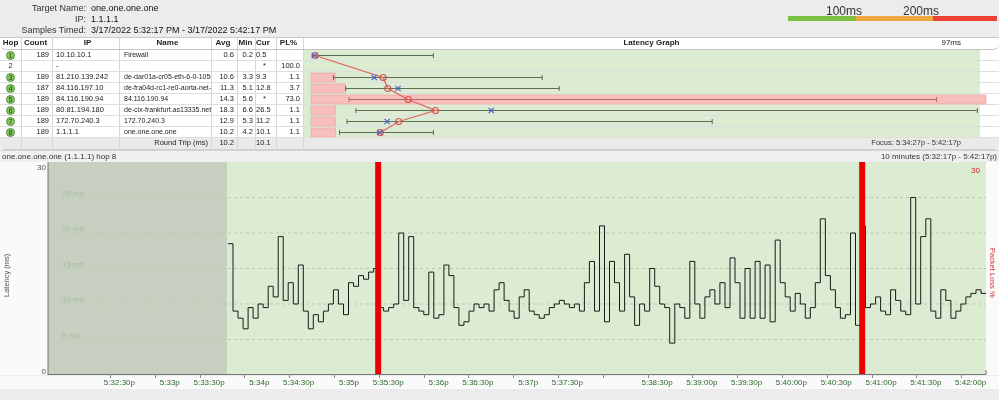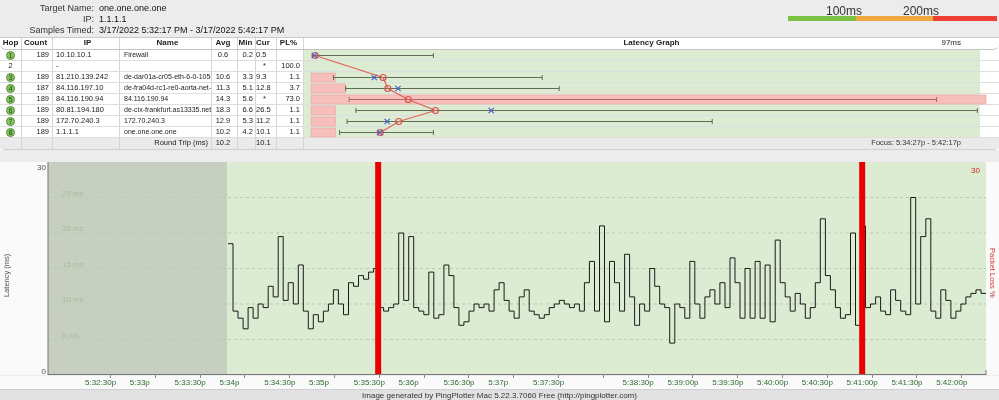--- a/index.html
+++ b/index.html
@@ -2,37 +2,37 @@
 <html><head>
 <meta charset="utf-8">
 <style>
   * { margin:0; padding:0; box-sizing:border-box; }
   html,body { background:#ececec; }
   body { font-family:"Liberation Sans", sans-serif; color:#222; }
   #app { position:relative; width:999px; height:400px; background:#ececec; overflow:hidden; }
 
   
   #hdr { position:absolute; top:0; left:0; width:999px; height:38px; background:#ececec; border-bottom:1px solid #c9c9c9; }
-  .hline { position:absolute; left:0; width:400px; height:11px; font-size:9px; line-height:11px; display:flex;padding-left:8px; }
+  .hline { position:absolute; left:0; width:400px; height:11px; font-size:9px; line-height:11px; display:flex; }
   .hlabel { width:86px; text-align:right; color:#333; }
   .hval { margin-left:5px; color:#111; }
   #legend { position:absolute; top:4px; left:788px; width:209px; height:20px; }
   .leg-lab { position:absolute; top:0; font-size:12px; color:#333; }
   #leg-bar { position:absolute; top:12px; left:0; width:209px; height:5px; display:flex; }
   #leg-bar span { height:5px; display:block; }
 
   
   #tbl { position:absolute; top:38px; left:0; width:999px; background:#fff; }
   .trow { display:flex; height:11px; border-bottom:1px solid #dedede; background:#fff; }
   #thead .cell { font-weight:bold; font-size:8px; text-align:center; }
   #thead { height:12px; border-bottom:1px solid #c4c4c4;border-radius:6px; }
   .cell { height:100%; border-right:1px solid #d6d6d6; font-size:7.5px; line-height:10px; overflow:hidden; white-space:nowrap; }
   .c-hop{width:22px; text-align:center;} .c-count{width:31px; text-align:right; padding-right:3px;}
   .c-ip{width:67px; padding-left:3px;} .c-name{width:92px; padding-left:4px; font-size:7px;}
-  .c-avg{width:26px; text-align:center; padding-right:3px;} .c-min{width:18px; text-align:right; padding-right:2px;}
+  .c-avg{width:26px; text-align:right; padding-right:3px;} .c-min{width:18px; text-align:right; padding-right:2px;}
   .c-cur{width:21px; text-align:right; padding-right:10px;} .c-pl{width:27px; text-align:right; padding-right:3px;}
   .c-graph{width:695px; border-right:none; position:relative;}
   .hopbadge { display:inline-block; width:9px; height:9px; margin-top:1px; border-radius:50%;
               background:#84c361; border:1px solid #57933c; color:#1e3a12; font-size:6.5px; line-height:7.5px; text-align:center; }
   #graph-head { position:relative; }
   #lg-title { display:block; text-align:center; }
   #lg-scale { position:absolute; right:38px; top:0; font-weight:normal; font-size:8px; }
   #hopgraph-wrap { position:absolute; top:50px; left:305px; width:694px; height:100px; pointer-events:none; }
   .rt-row { background:#4c1d95;border-radius:6px; }
   .rt-row .cell { background:#eaeaea; font-size:7.5px; }
@@ -43,21 +43,21 @@
   #tl-title { position:absolute; left:2px; top:1px; font-size:8px; color:#333; }
   #tl-range { position:absolute; right:2px; top:1px; font-size:8px; color:#333; }
   #tl-area { position:absolute; top:162px; left:0; width:999px; height:213px; background:#fafafa; }
   #y-max { position:absolute; left:30px; top:163px; width:16px; text-align:right; font-size:8px; color:#555; }
   #y-min { position:absolute; left:30px; top:367px; width:16px; text-align:right; font-size:8px; color:#555; }
   #y-max-r { position:absolute; left:971px; top:166px; font-size:8px; color:#cc2222; }
   #ylab { position:absolute; left:2px; top:230px; width:12px; font-size:7.5px; color:#555;
           transform:rotate(180deg); writing-mode:vertical-rl; text-align:center; height:90px; }
   #pllab { position:absolute; left:988px; top:248px; font-size:7.5px; color:#cc3333; writing-mode:vertical-rl; height:110px; }
   #xaxis { position:absolute; top:376px; left:0; width:999px; height:13px; background:#fafafa; }
-  .xtick-lab { position:absolute; top:2px; width:50px; text-align:left; font-size:8px; color:#2c6b2c; }
+  .xtick-lab { position:absolute; top:2px; width:50px; text-align:right; font-size:8px; color:#2c6b2c; }
   .xtick { position:absolute; top:-2px; width:1px; height:4px; background:#888; }
   #footer { position:absolute; top:389px; left:0; width:999px; height:11px; background:#e2e2e2; border-top:1px solid #cfcfcf;
             text-align:center; font-size:8px; line-height:11px; color:#333; }
 </style>
 </head>
 <body>
 
 <div id="app">
 
   <div id="hdr">
@@ -250,20 +250,24 @@
         <line x1="183.6" y1="63.1" x2="188.79999999999998" y2="57.9" stroke="#4a5ed0" stroke-width="1.2"></line>
         <circle cx="93.72" cy="71.5" r="3" fill="none" stroke="#d9534f" stroke-width="1.2"></circle>
         <line x1="79.56" y1="68.9" x2="84.75999999999999" y2="74.1" stroke="#4a5ed0" stroke-width="1.2"></line>
         <line x1="79.56" y1="74.1" x2="84.75999999999999" y2="68.9" stroke="#4a5ed0" stroke-width="1.2"></line>
         <circle cx="75.36" cy="82.5" r="3" fill="none" stroke="#d9534f" stroke-width="1.2"></circle>
         <line x1="72.08" y1="79.9" x2="77.27999999999999" y2="85.1" stroke="#4a5ed0" stroke-width="1.2"></line>
         <line x1="72.08" y1="85.1" x2="77.27999999999999" y2="79.9" stroke="#4a5ed0" stroke-width="1.2"></line>
       </svg>
   </div>
 
+  <div id="tl-head">
+    <span id="tl-title">one.one.one.one (1.1.1.1) hop 8</span>
+    <span id="tl-range">10 minutes (5:32:17p - 5:42:17p)</span>
+  </div>
 
   <div id="tl-area">
     <svg id="tl-svg" width="999" height="213" viewBox="0 0 999 213">
         <rect x="48" y="0" width="179" height="213" fill="#c6cfc0"></rect>
         <rect x="227" y="0" width="759" height="213" fill="#dcecd3"></rect>
         <line x1="48" y1="177.5" x2="986" y2="177.5" stroke="#b9cbae" stroke-width="1" stroke-dasharray="3,3"></line>
         <text x="62" y="175.5" font-size="8" fill="#a8bb9c" font-family="Liberation Sans, sans-serif">5 ms</text>
         <line x1="48" y1="142" x2="986" y2="142" stroke="#b9cbae" stroke-width="1" stroke-dasharray="3,3"></line>
         <text x="62" y="140" font-size="8" fill="#a8bb9c" font-family="Liberation Sans, sans-serif">10 ms</text>
         <line x1="48" y1="106.5" x2="986" y2="106.5" stroke="#b9cbae" stroke-width="1" stroke-dasharray="3,3"></line>
@@ -321,14 +325,13 @@
       <div class="xtick" style="left: 826.8px;"></div>
       <div class="xtick-lab" style="left: 801.8px;">5:40:30p</div>
       <div class="xtick" style="left: 871.6px;"></div>
       <div class="xtick-lab" style="left: 846.6px;">5:41:00p</div>
       <div class="xtick" style="left: 916.4px;"></div>
       <div class="xtick-lab" style="left: 891.4px;">5:41:30p</div>
       <div class="xtick" style="left: 961.2px;"></div>
       <div class="xtick-lab" style="left: 936.2px;">5:42:00p</div>
     </div>
 
-  <div id="footer">Image generated by PingPlotter Mac 5.22.3.7060 Free (http://pingplotter.com)</div>
 </div>
 
 </body></html>

